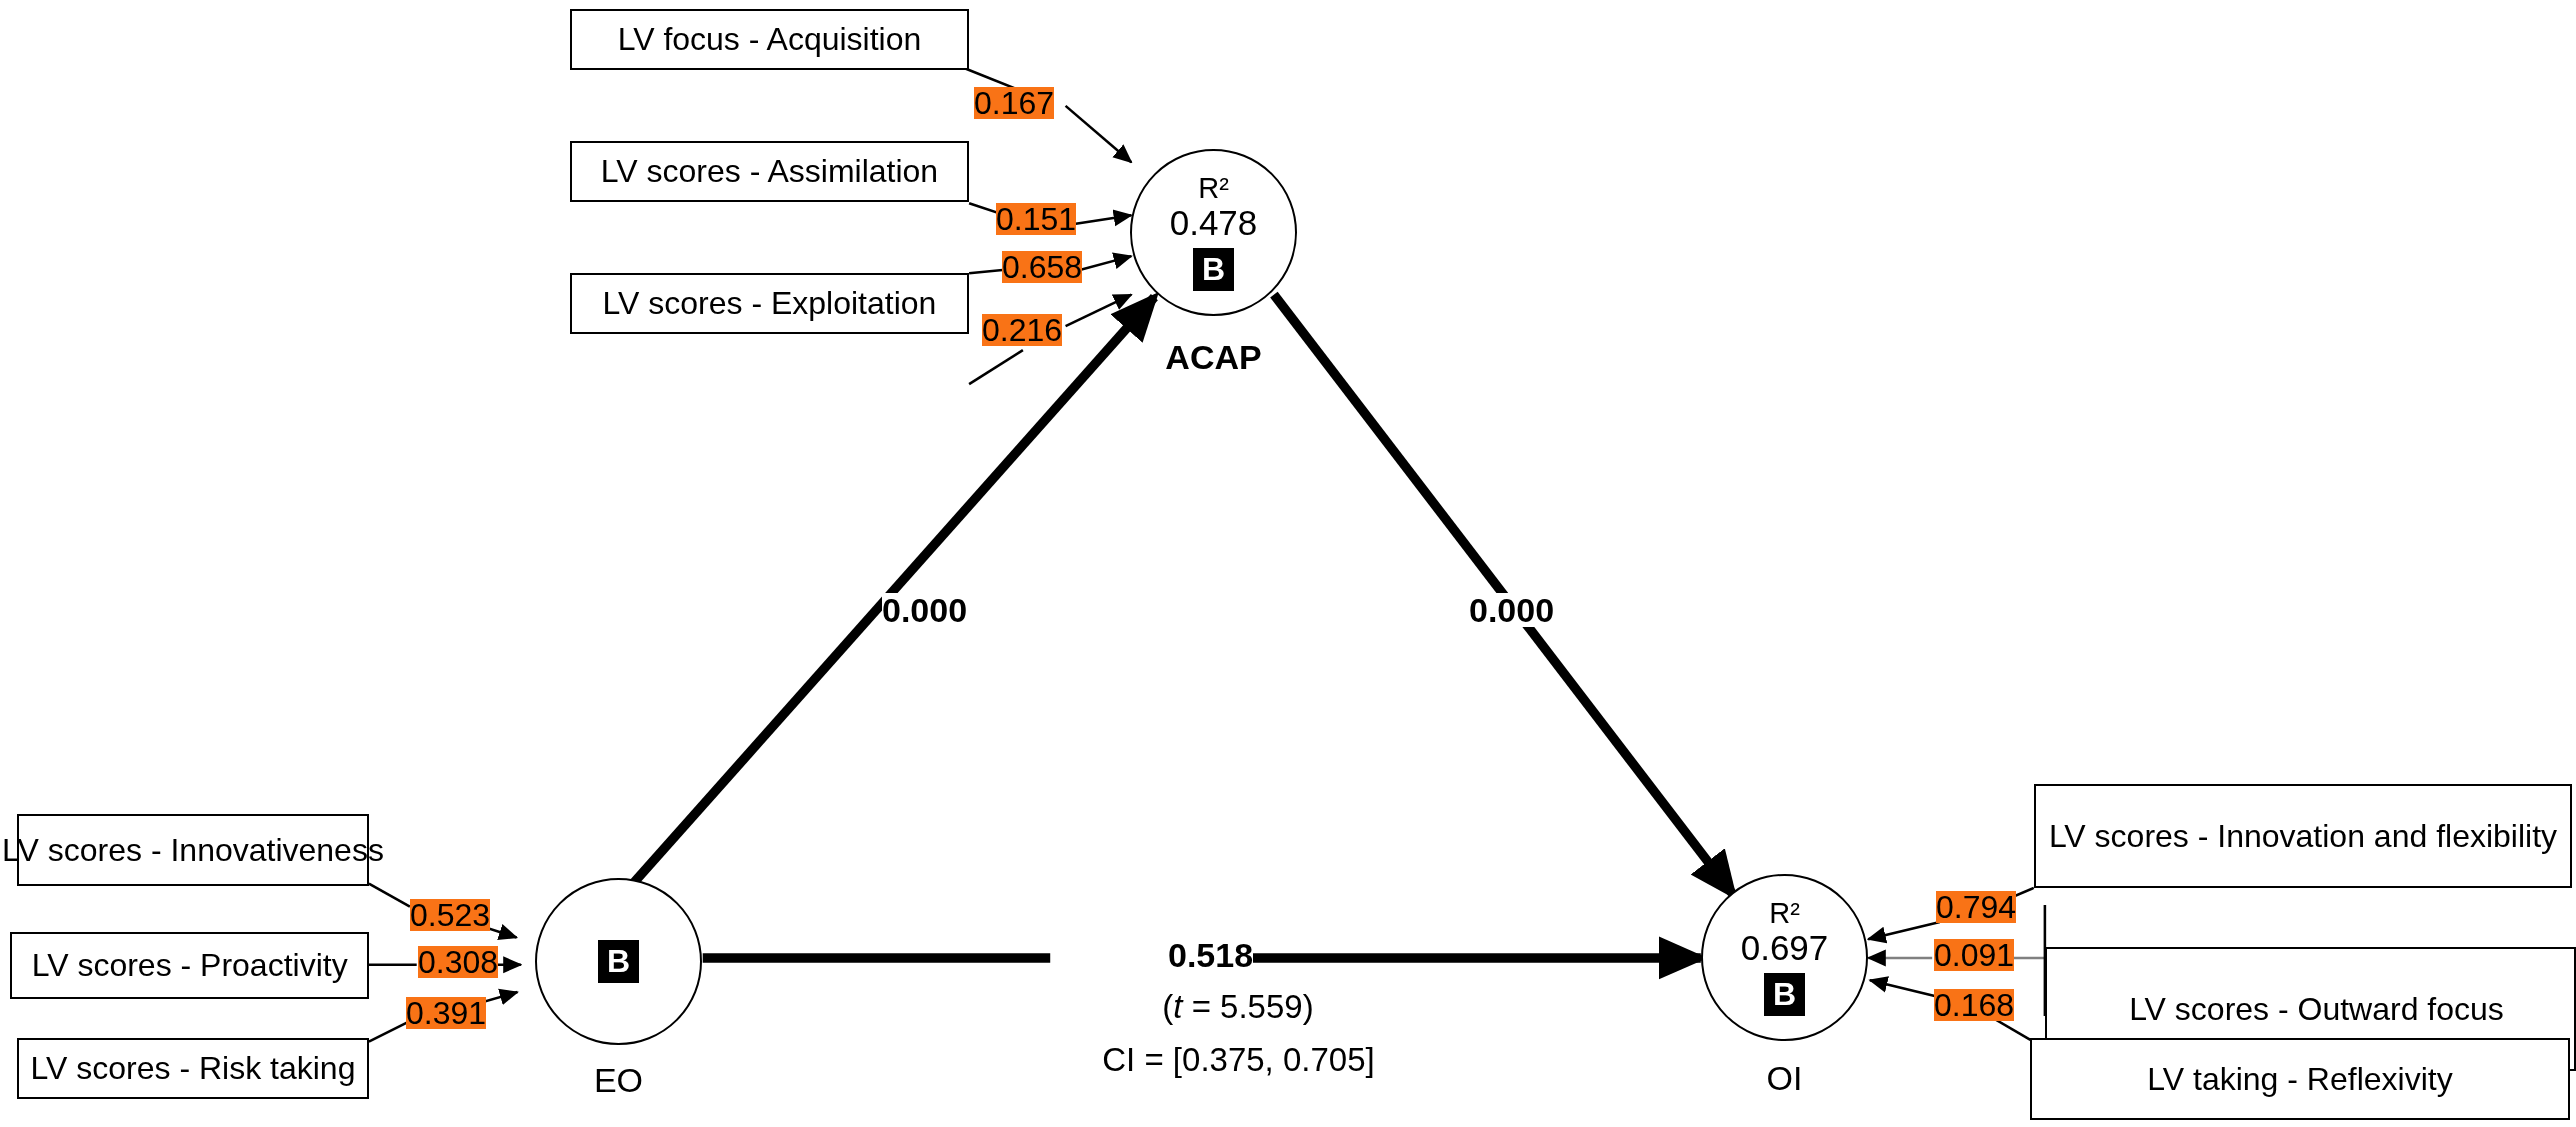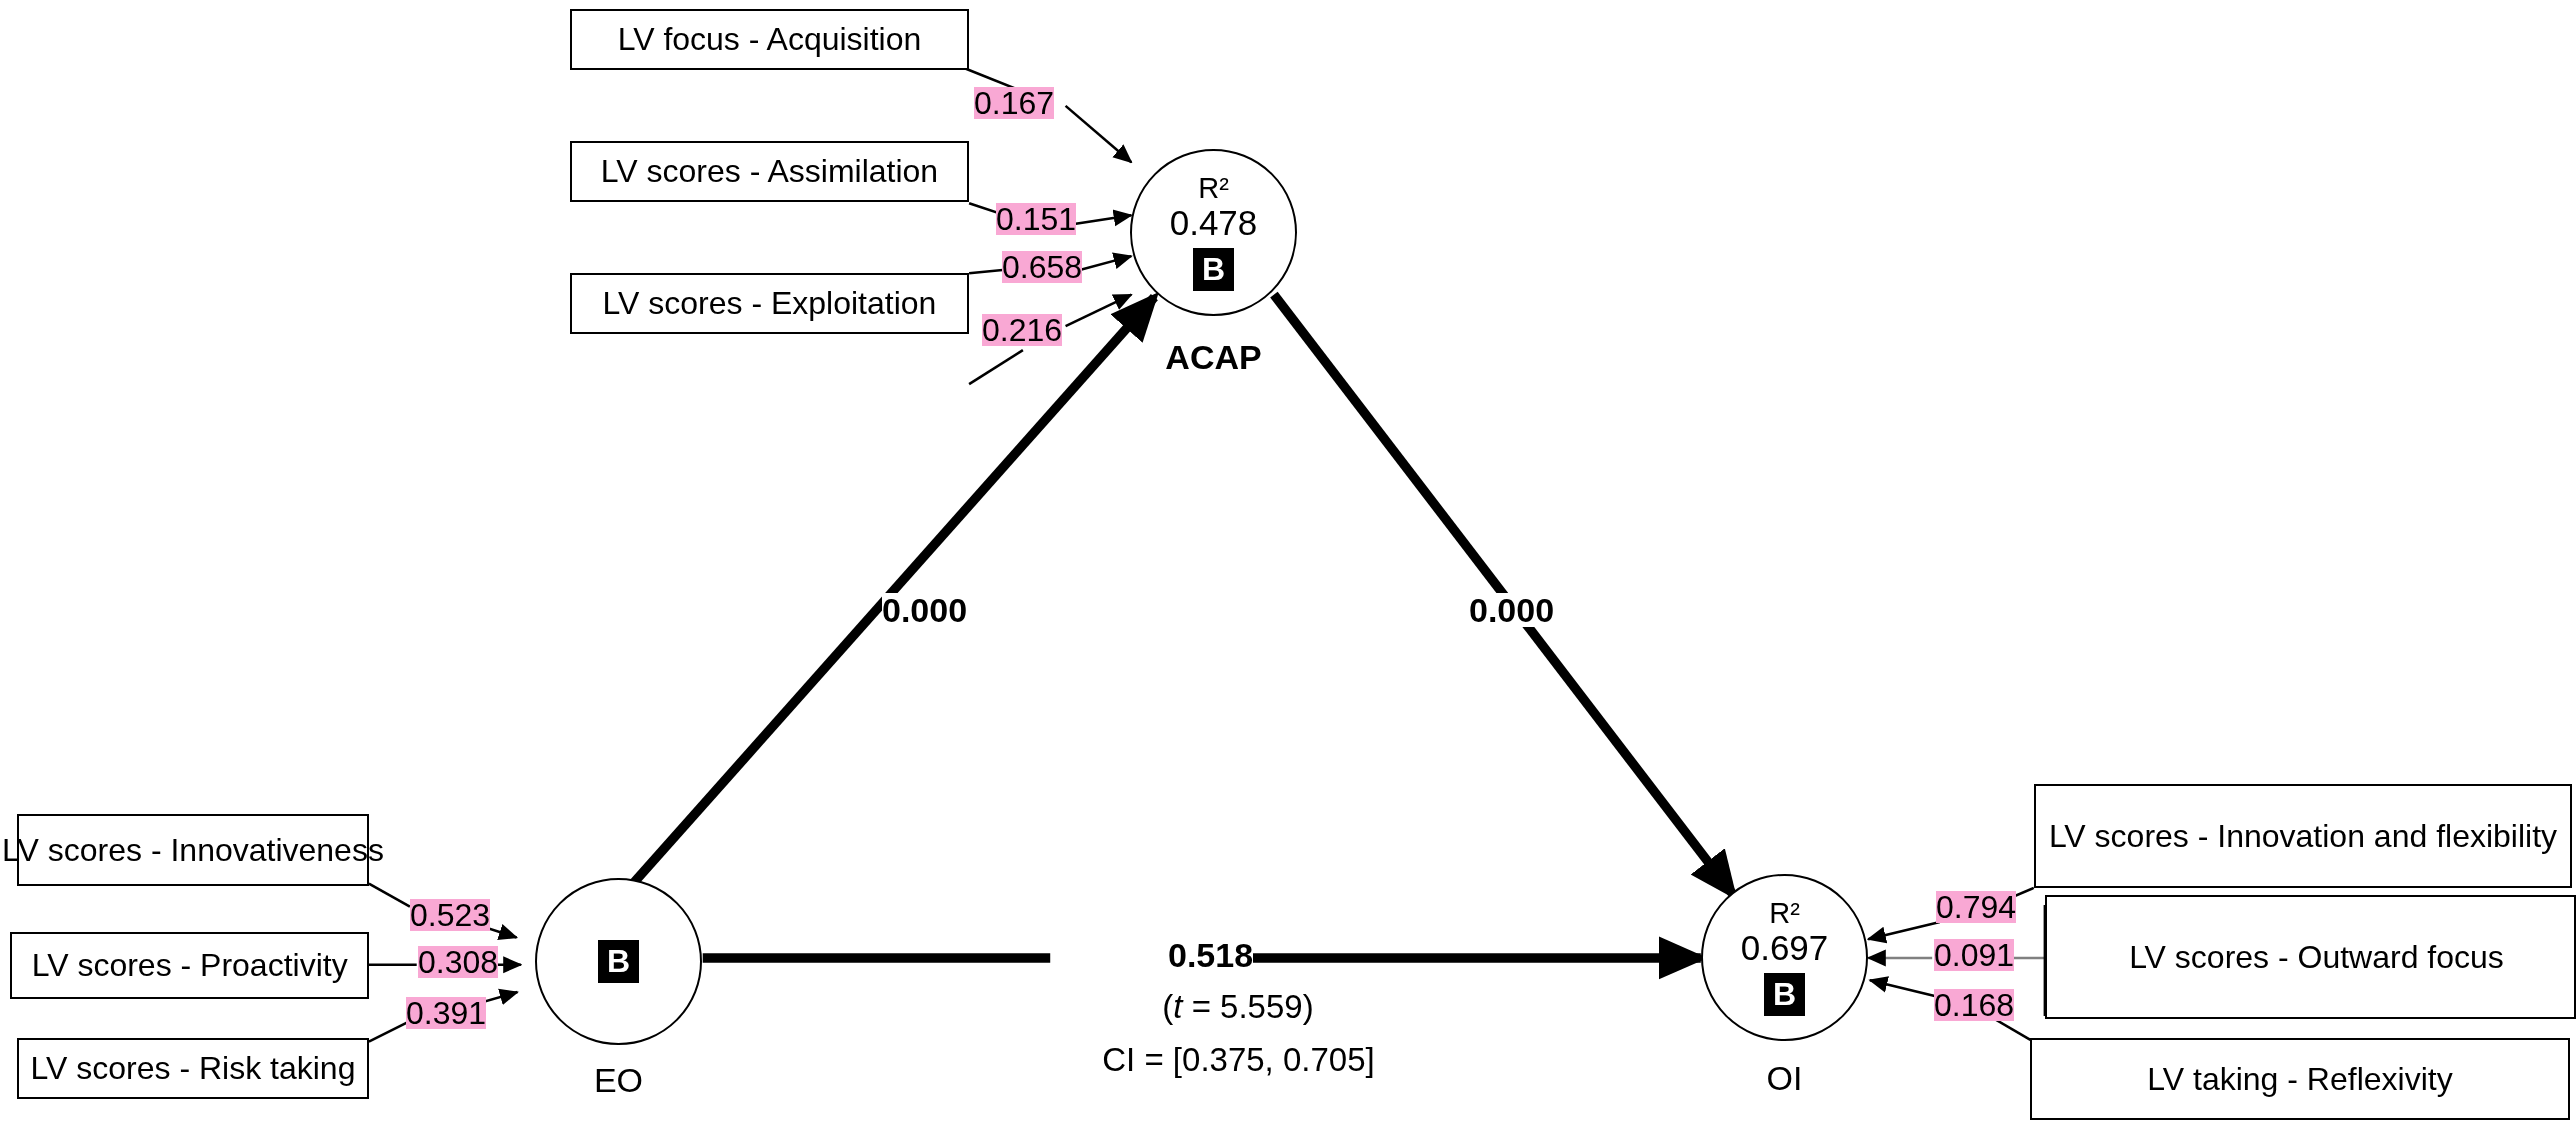--- a/index.html
+++ b/index.html
@@ -74,21 +74,21 @@
     font-weight: bold;
     color: #000000;
     text-align: center;
     white-space: nowrap;
   }
   .edge-label {
     position: absolute;
     font-size: 32px;
     color: #000000;
     white-space: nowrap;
-    background: #f9a8d4;
+    background: #f97316;
     line-height: 1;
   }
   .path-label {
     position: absolute;
     font-size: 34px;
     font-weight: bold;
     color: #000000;
     white-space: nowrap;
     background: #ffffff;
     line-height: 1;
@@ -195,21 +195,21 @@
     <span>LV scores - Risk taking</span>
   </div>
 
   <div class="edge-label" style="left:410px; top:899px;">0.523</div>
   <div class="edge-label" style="left:418px; top:946px;">0.308</div>
   <div class="edge-label" style="left:406px; top:997px;">0.391</div>
 
   <div class="ind-box" style="left:2034px; top:784px; width:538px; height:104px;">
     <span>LV scores - Innovation and flexibility</span>
   </div>
-  <div class="ind-box" style="left:2045px; top:895px; width:531px; height:124px;padding-left:12px;">
+  <div class="ind-box" style="left:2045px; top:947px; width:531px; height:124px;padding-left:12px;">
     <span>LV scores - Outward focus</span>
   </div>
   <div class="ind-box" style="left:2030px; top:1038px; width:540px; height:82px;">
     <span>LV taking - Reflexivity</span>
   </div>
 
   <div class="edge-label" style="left:1936px; top:891px;">0.794</div>
   <div class="edge-label" style="left:1934px; top:939px;">0.091</div>
   <div class="edge-label" style="left:1934px; top:989px;">0.168</div>
 

